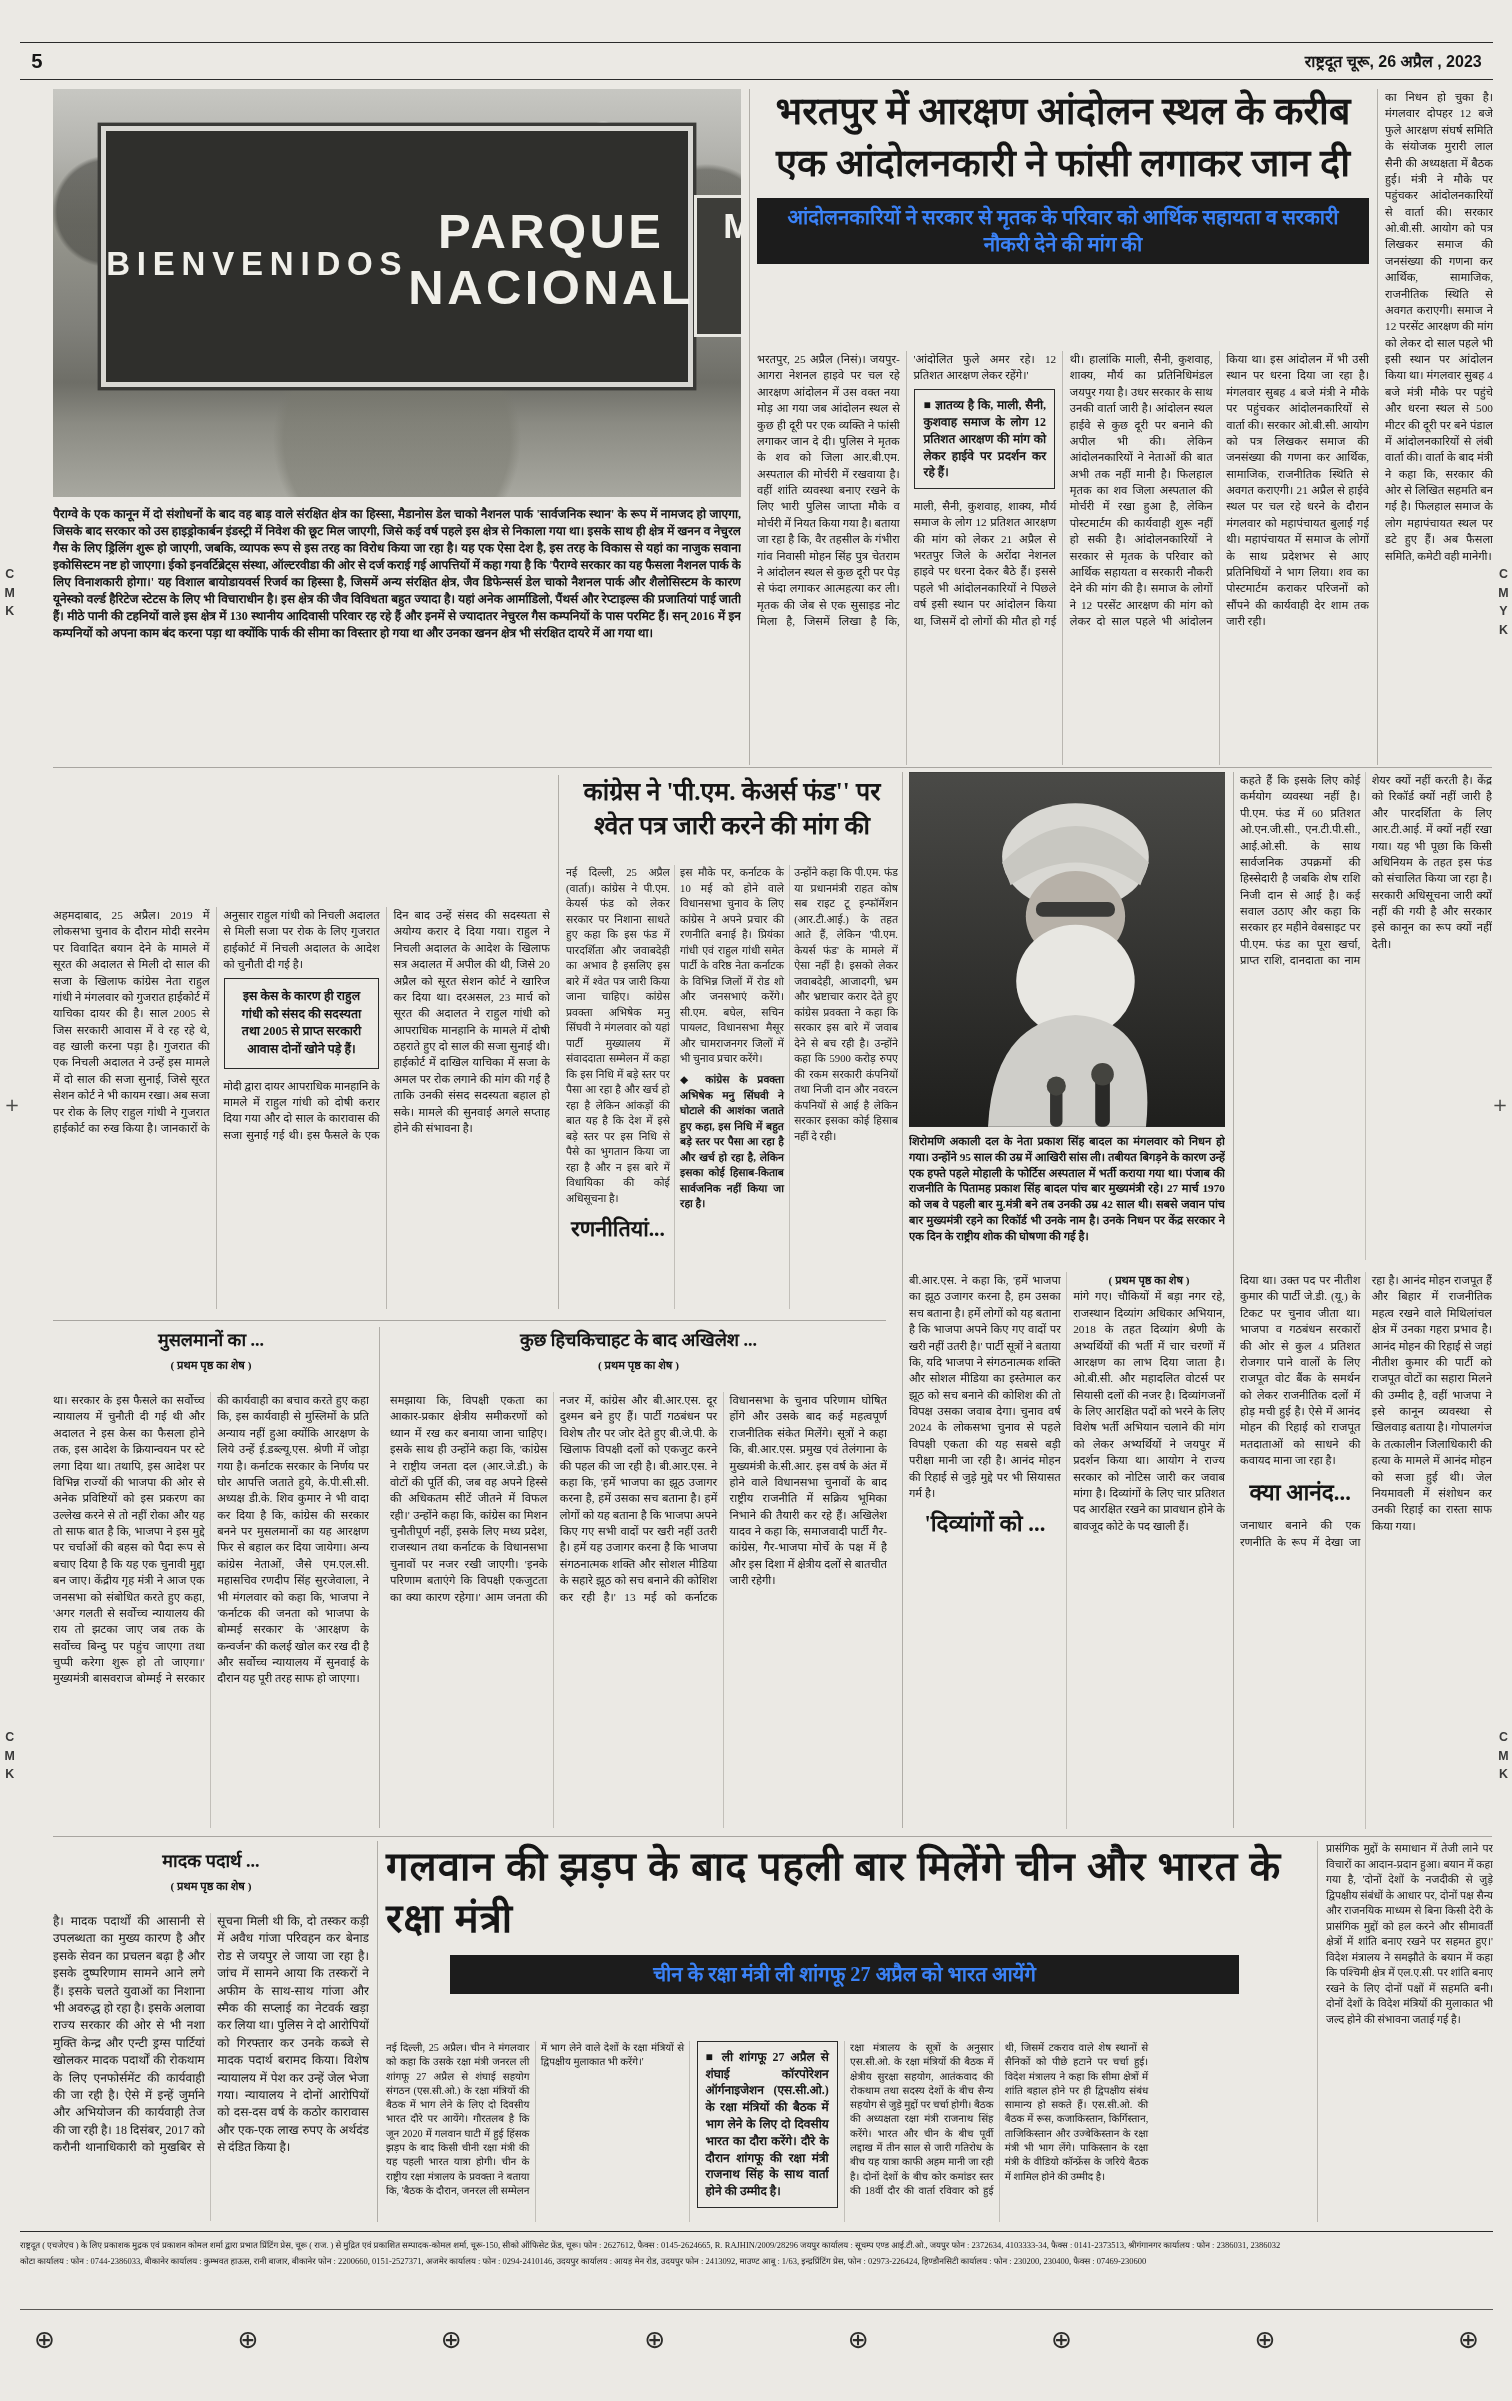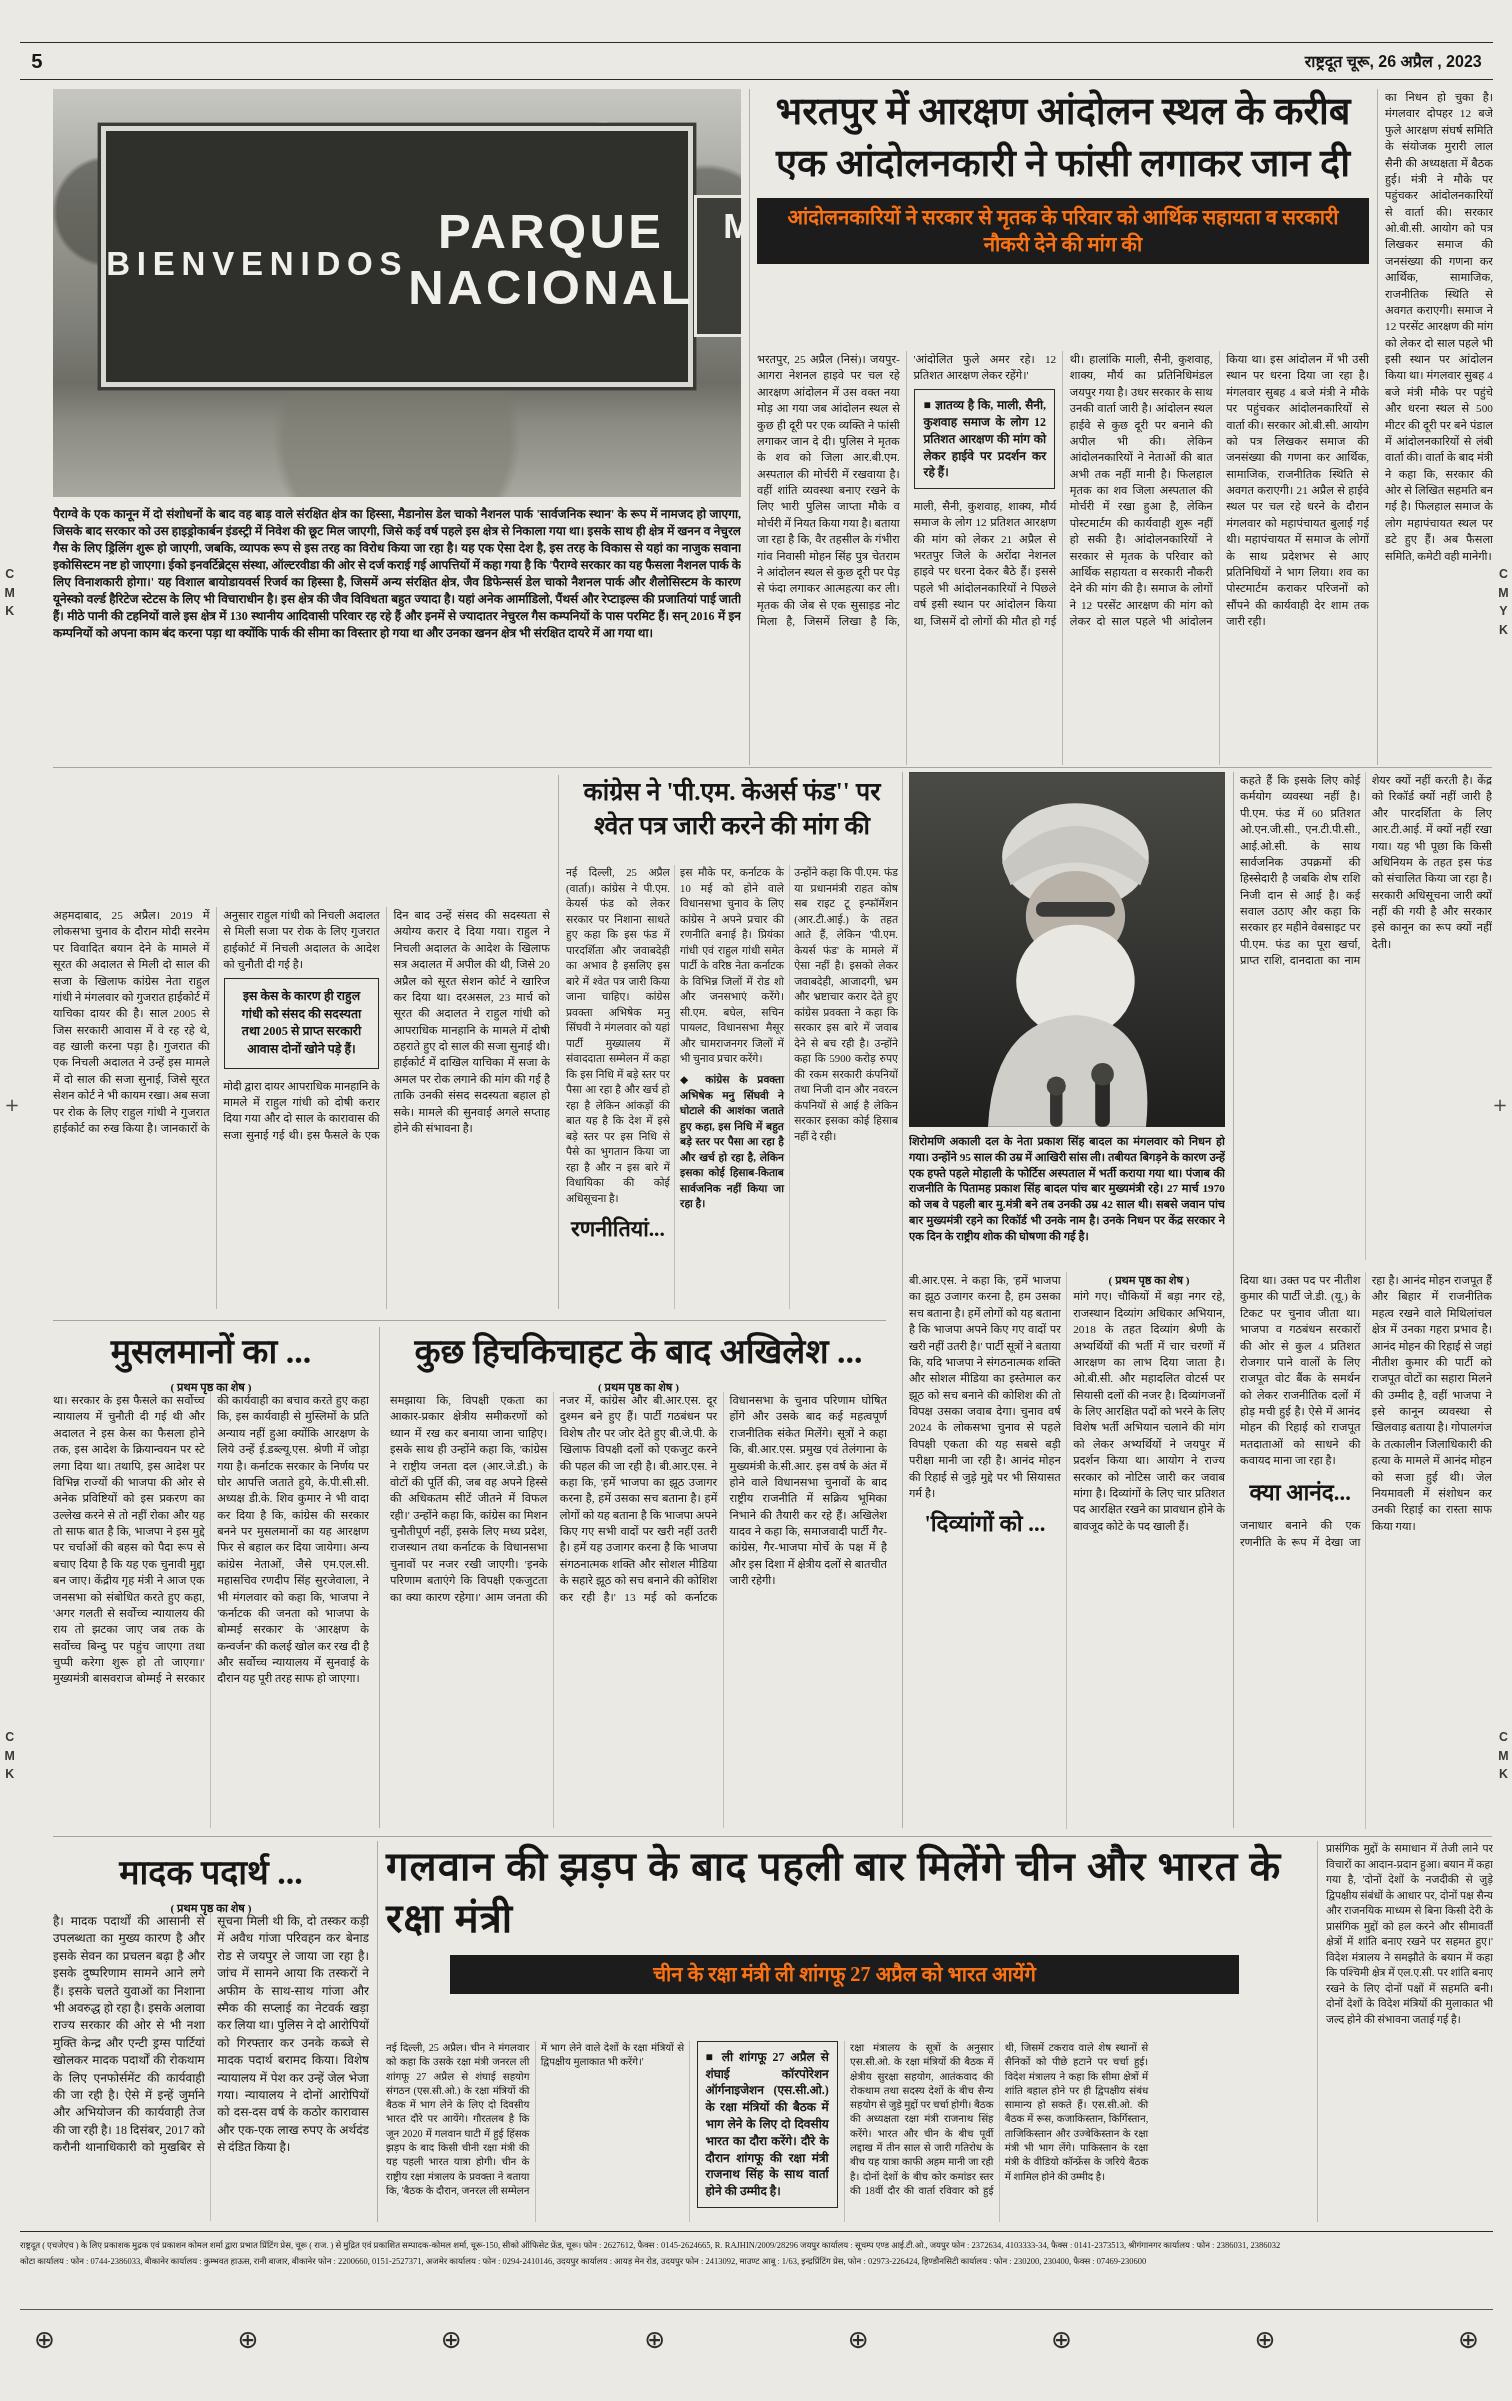--- a/index.html
+++ b/index.html
@@ -27,21 +27,21 @@
     font-family:"Liberation Sans","DejaVu Sans",sans-serif;font-weight:bold;text-align:center;}
   .sign-top{margin-top:16px;font-size:33px;letter-spacing:6.8px;}
   .sign-mid{margin-top:5.6px;font-size:49px;letter-spacing:3.4px;}
   .sign-panel{margin-top:19px;background:#3d3d39;border:3.4px solid #e8e7e1;padding:8px 26px;}
   .sign-bottom{font-size:35px;letter-spacing:2.3px;}
   #park-caption{position:absolute;left:53px;top:506px;width:688px;height:255px;overflow:hidden;
     font-size:12px;line-height:1.42;font-weight:bold;text-align:justify;}
   
   #lead{position:absolute;left:757px;top:86px;width:612px;}
   .headline-xl{font-size:38px;line-height:1.36;font-weight:bold;text-align:center;}
-  .subbar{margin-top:9px;background:#1c1c1c;color:#f97316;font-size:20.3px;line-height:1.35;
+  .subbar{margin-top:9px;background:#1c1c1c;color:#3b82f6;font-size:20.3px;line-height:1.35;
     font-weight:bold;text-align:center;padding:5.6px 14.7px;}
   .bodytext{font-size:11.3px;line-height:1.45;text-align:justify;overflow:hidden;}
   .bodytext p{margin:0 0 5.6px 0;}
   #lead-body{position:absolute;left:757px;top:351px;width:612px;height:414px;
     columns:4;column-gap:13.6px;column-rule:0.6px solid #b9b6b0;}
   .note-box{border:1.1px solid #2a2a2a;padding:6.8px 8px;margin:3.4px 1.1px 9px;font-weight:bold;
     font-size:12px;line-height:1.4;break-inside:avoid;}
   #lead-right{position:absolute;left:1385px;top:89px;width:108px;height:676px;}
   
   #rahul{position:absolute;left:53px;top:775px;width:497px;}
@@ -61,21 +61,21 @@
   #badal-photo{position:absolute;left:909px;top:772px;width:316px;height:355px;background:#2d2d2b;overflow:hidden;}
   #badal-caption{position:absolute;left:909px;top:1134px;width:316px;height:129px;overflow:hidden;
     font-size:11.3px;line-height:1.4;font-weight:bold;text-align:justify;}
   
   #mid-right{position:absolute;left:1240px;top:772px;width:252px;height:488px;
     columns:2;column-gap:11.3px;column-rule:0.6px solid #c2bfb9;}
   #right-lower{position:absolute;left:1240px;top:1272px;width:252px;height:557px;
     columns:2;column-gap:11.3px;column-rule:0.6px solid #c2bfb9;}
   .anand-head{font-size:22.6px;font-weight:bold;text-align:center;margin:8px 0;break-inside:avoid;}
   
-  .section-head{font-size:34px;font-weight:bold;text-align:center;}
+  .section-head{font-size:18px;font-weight:bold;text-align:center;}
   .cont{font-size:11.3px;font-weight:bold;text-align:center;margin:5.6px 0 0 0;}
   #musalman{position:absolute;left:53px;top:1327px;width:316px;}
   #musalman-body{position:absolute;left:53px;top:1392px;width:316px;height:436px;
     columns:2;column-gap:12.4px;column-rule:0.6px solid #c2bfb9;}
   #akhilesh{position:absolute;left:390px;top:1327px;width:497px;}
   #akhilesh-body{position:absolute;left:390px;top:1392px;width:497px;height:436px;
     columns:3;column-gap:12.4px;column-rule:0.6px solid #c2bfb9;}
   #band2-right{position:absolute;left:909px;top:1272px;width:316px;height:557px;
     columns:2;column-gap:12.4px;column-rule:0.6px solid #c2bfb9;}
   .section-head-sm{font-size:22.6px;font-weight:bold;text-align:center;margin:6.8px 0 0 0;break-inside:avoid;}

